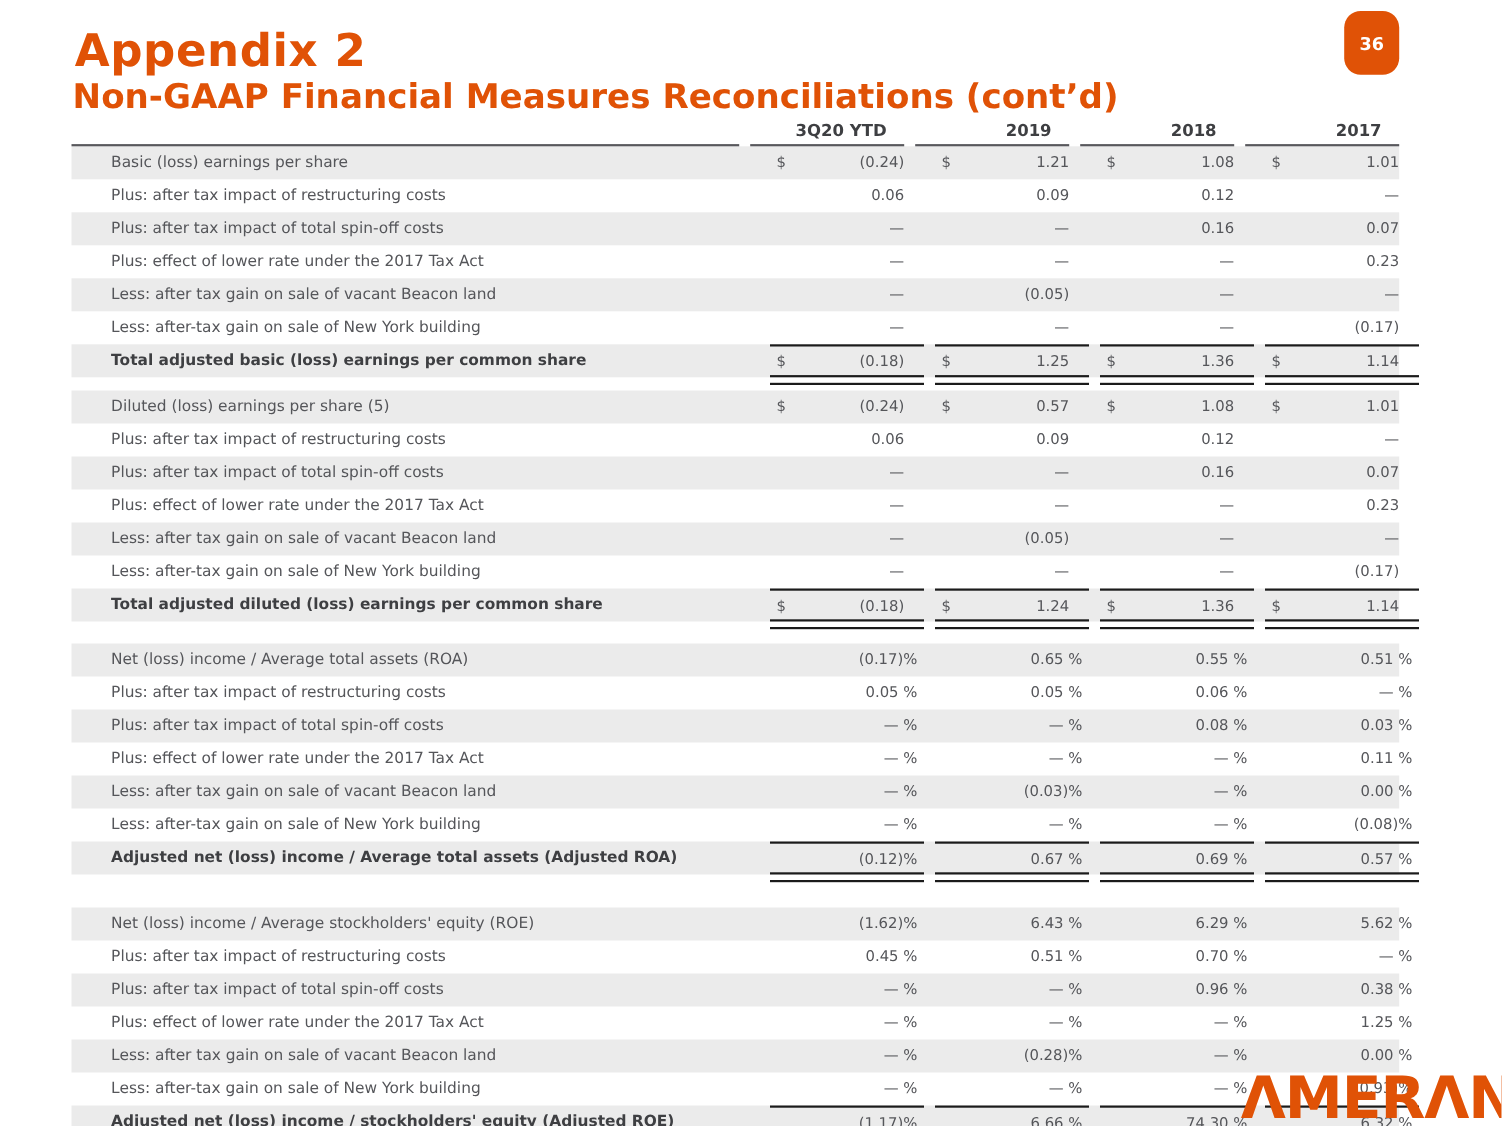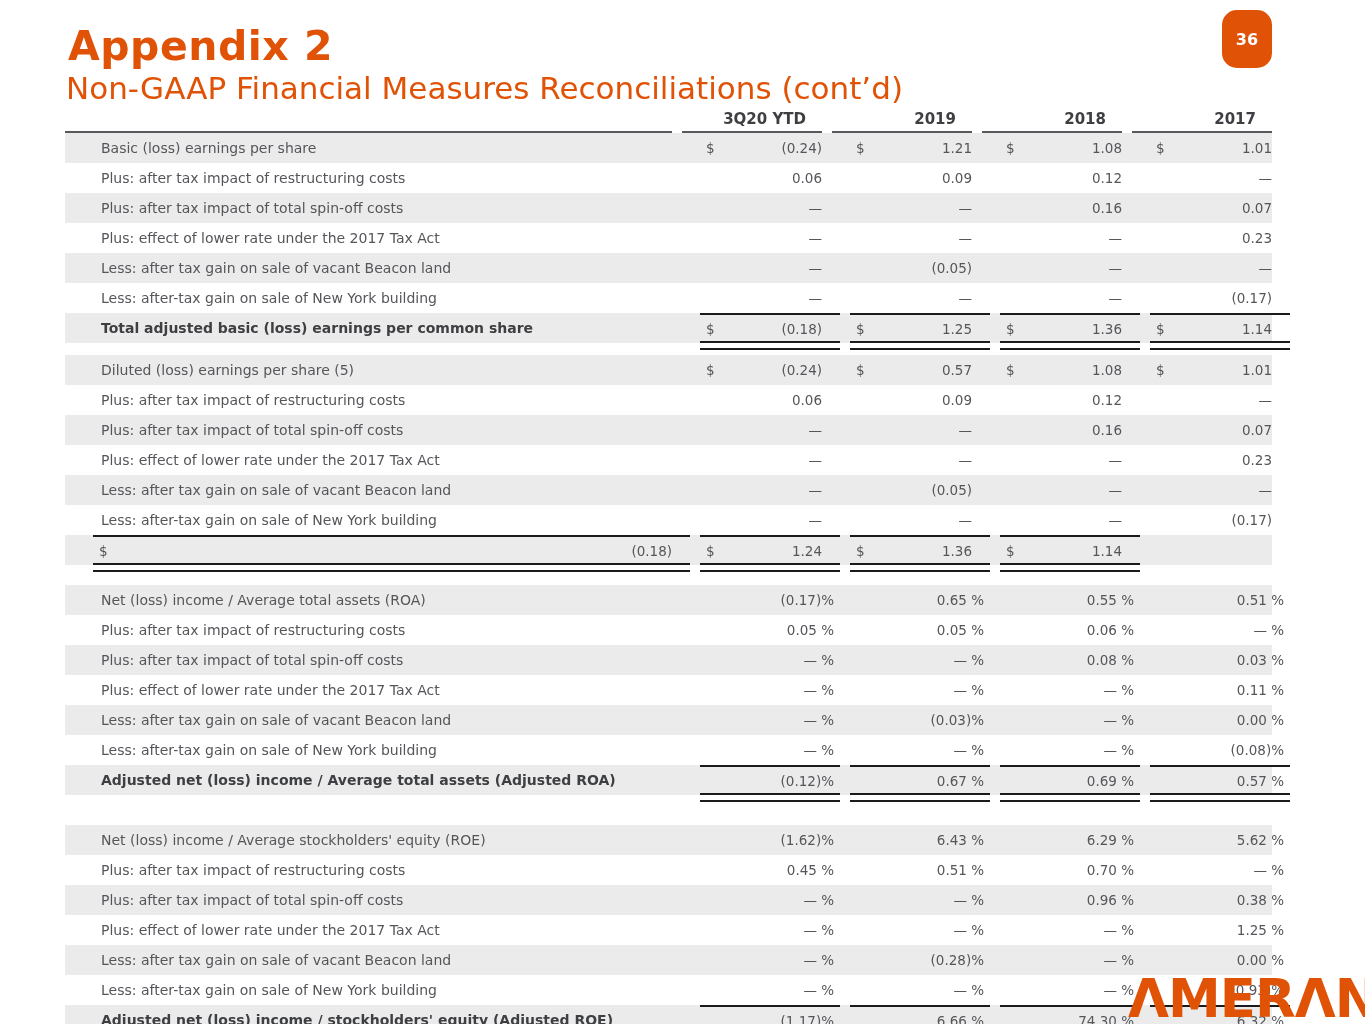--- a/index.html
+++ b/index.html
@@ -19,21 +19,21 @@
   .badge{
     position:absolute;top:10px;left:1222px;width:50px;height:58px;
     background:var(--accent);color:#fff;font-weight:bold;font-size:16px;
     display:flex;align-items:center;justify-content:center;border-radius:15px;
   }
   .title{
     margin:24px 0 1px 68px;color:var(--accent);font-weight:bold;
     font-size:41px;line-height:1.1;letter-spacing:.5px;
   }
   .subtitle{
-    margin:2px 0 0 66px;color:var(--accent);font-weight:normal;
+    margin:2px 0 0 66px;color:var(--accent);font-weight:bold;
     font-size:31px;line-height:1.1;
   }
   .table{margin:4px 0 0 65px;width:1207px;}
   .hrow,.row{display:grid;grid-template-columns:607px 150px 150px 150px 150px;}
   .hcell{
     margin-left:10px;border-bottom:2px solid var(--rule);
     display:flex;align-items:flex-end;justify-content:flex-end;
     font-weight:bold;color:var(--bold-text);font-size:15px;
     padding:0 16px 3px 0;height:24px;
   }
@@ -288,20 +288,21 @@
             <span class="val">—</span>
           </div>
           <div class="vcell">
             <span class="val">—</span>
           </div>
           <div class="vcell">
             <span class="val">(0.17)</span>
           </div>
         </div>
         <div class="row shaded total bold">
+          <div class="lcell">Total adjusted diluted (loss) earnings per common share</div>
           <div class="vcell">
             <span class="dollar">$</span>
             <span class="val">(0.18)</span>
           </div>
           <div class="vcell">
             <span class="dollar">$</span>
             <span class="val">1.24</span>
           </div>
           <div class="vcell">
             <span class="dollar">$</span>

